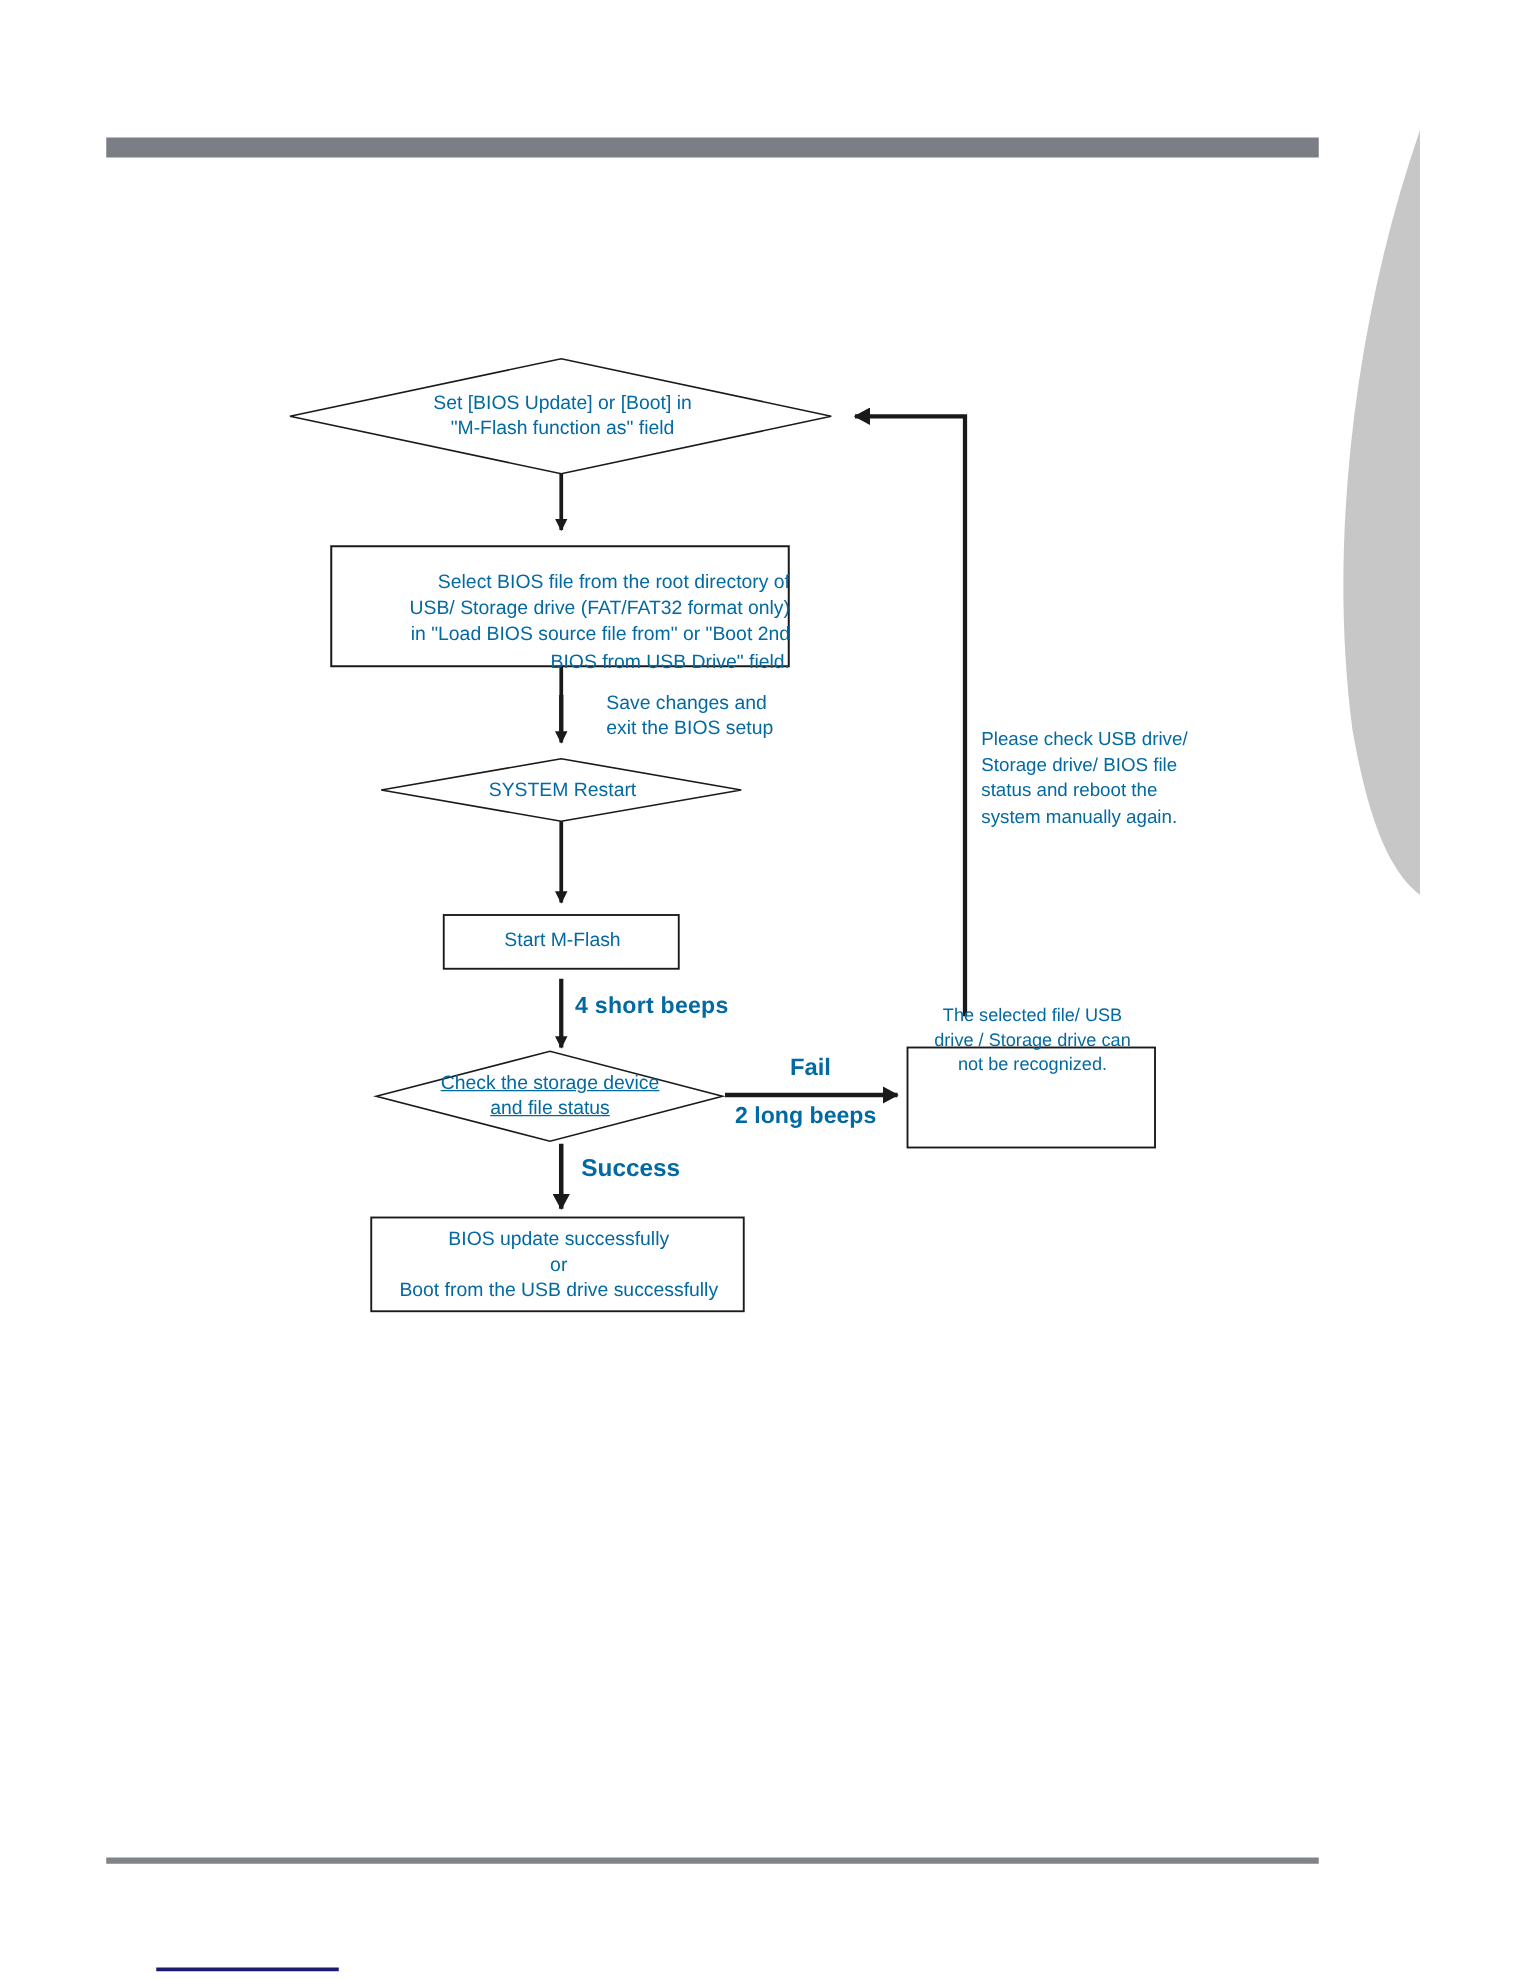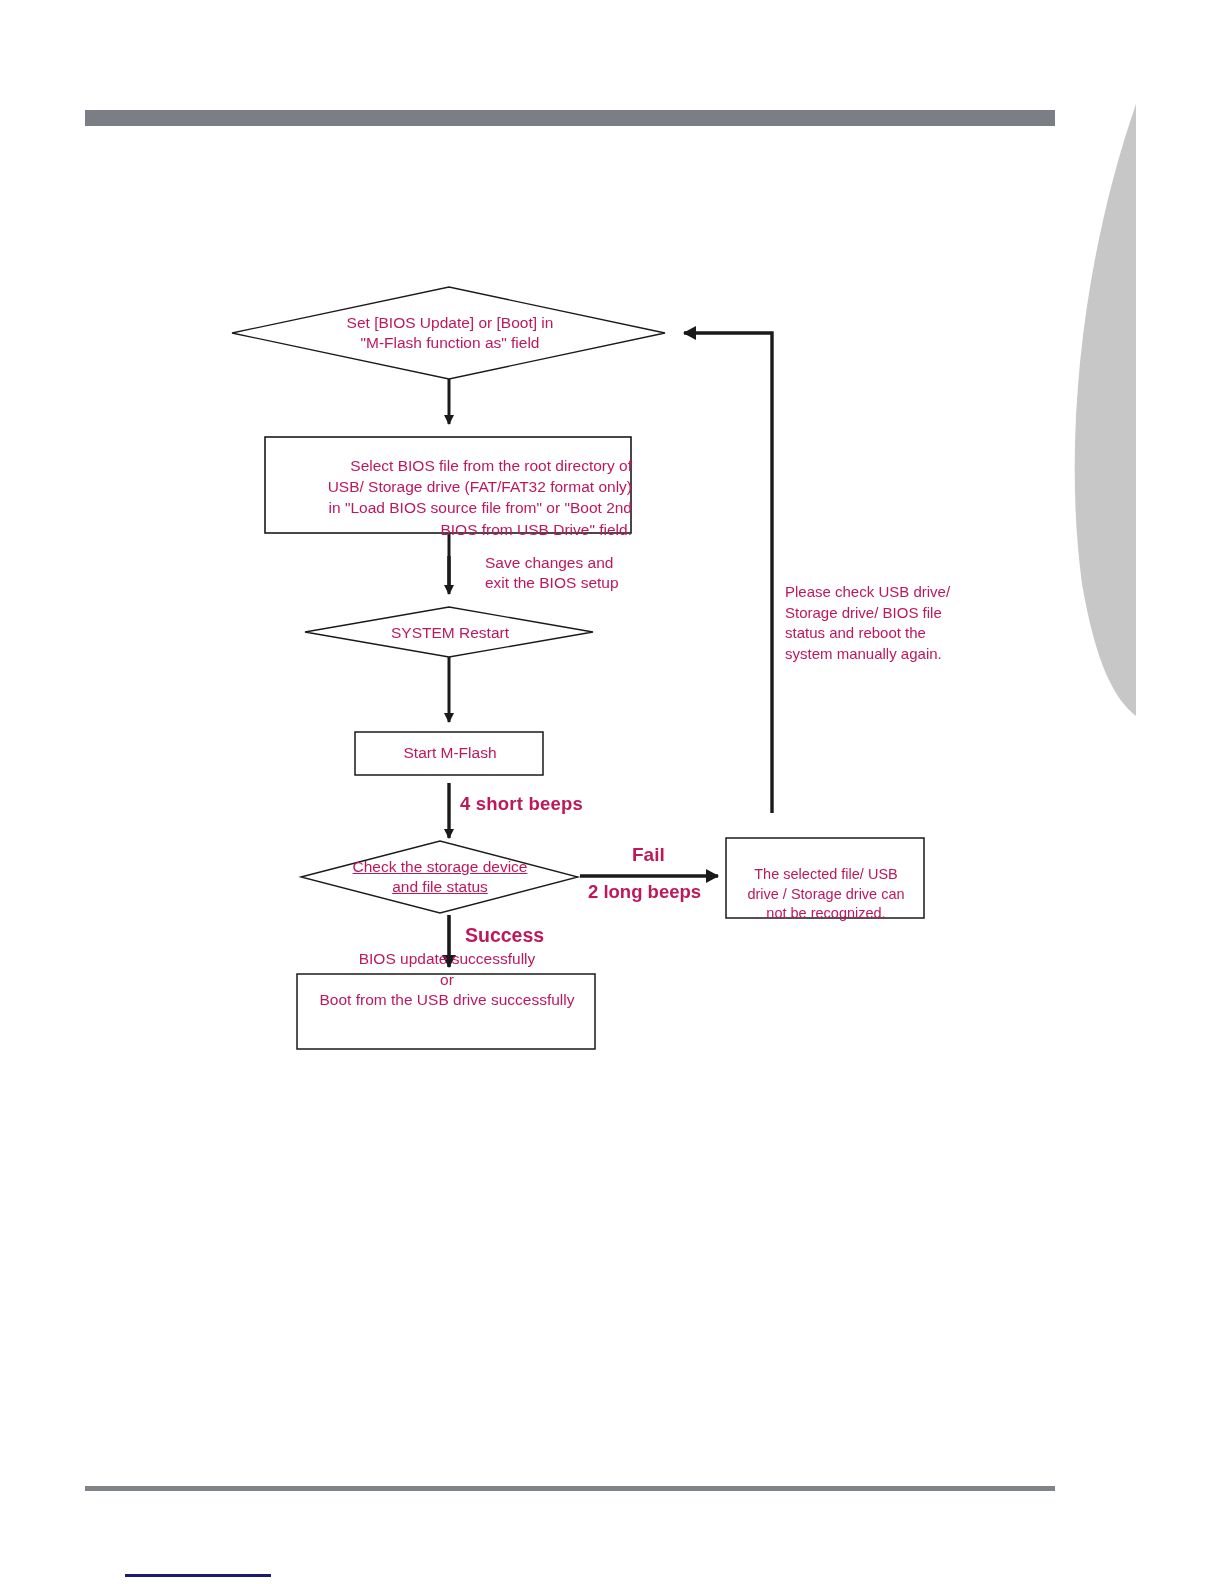--- a/index.html
+++ b/index.html
@@ -107,21 +107,21 @@
   .flow svg {
     position: absolute;
     left: 0;
     top: 0;
   }
 
   .node-text {
     position: absolute;
     text-align: center;
     font-family: "Liberation Sans", sans-serif;
-    color: #be185d;
+    color: #0369a1;
     line-height: 1.28;
     white-space: pre-line;
   }
 
   
   .t-diamond1 {
     left: 280px; top: 313px; width: 340px;
     font-size: 15.5px;
   }
   
@@ -171,34 +171,34 @@
   }
   
   .t-beeps2 {
     left: 588px; top: 880px; width: 140px;
     font-size: 18.5px;
     font-weight: bold;
     text-align: left;
   }
   
   .t-box-fail {
-    left: 730px; top: 865px; width: 192px;
+    left: 730px; top: 804px; width: 192px;
     font-size: 14.5px;
     line-height: 1.36;
   }
   
   .t-success {
     left: 465px; top: 923px; width: 160px;
     font-size: 19.5px;
     font-weight: bold;
     text-align: left;
   }
   
   .t-box-success {
-    left: 302px; top: 949px; width: 290px;
+    left: 302px; top: 982px; width: 290px;
     font-size: 15.5px;
     line-height: 1.33;
   }
   
   .t-note {
     left: 785px; top: 582px; width: 230px;
     font-size: 15px;
     text-align: left;
     line-height: 1.37;
   }

